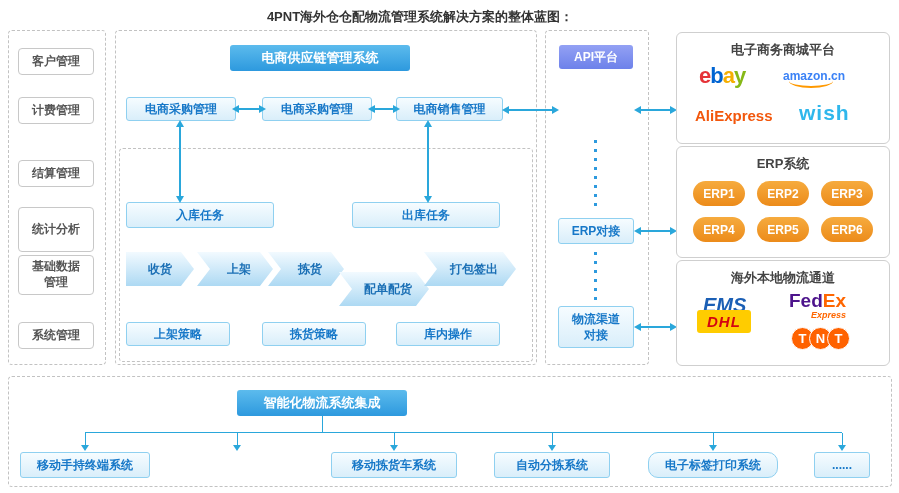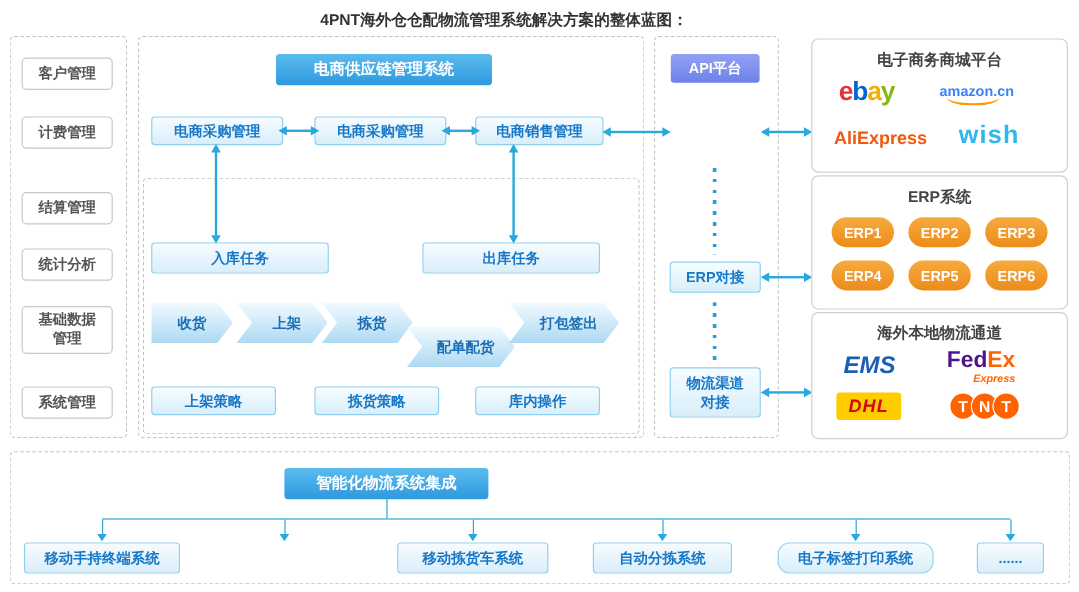--- a/index.html
+++ b/index.html
@@ -78,21 +78,21 @@
 
   <div class="dashed" style="left:8px;top:30px;width:96px;height:333px;"></div>
   <div class="dashed" style="left:115px;top:30px;width:420px;height:333px;"></div>
   <div class="dashed" style="left:119px;top:148px;width:412px;height:212px;"></div>
   <div class="dashed" style="left:545px;top:30px;width:102px;height:333px;"></div>
   <div class="dashed" style="left:8px;top:376px;width:882px;height:109px;"></div>
 
   <div class="sitem" style="left:18px;top:48px;width:76px;height:27px;">客户管理</div>
   <div class="sitem" style="left:18px;top:97px;width:76px;height:27px;">计费管理</div>
   <div class="sitem" style="left:18px;top:160px;width:76px;height:27px;">结算管理</div>
-  <div class="sitem" style="left:18px;top:207px;width:76px;height:27px;">统计分析</div>
+  <div class="sitem" style="left:18px;top:207px;width:76px;height:45px;">统计分析</div>
   <div class="sitem" style="left:18px;top:255px;width:76px;height:40px;">基础数据管理</div>
   <div class="sitem" style="left:18px;top:322px;width:76px;height:27px;">系统管理</div>
 
   <div class="hdr" style="left:230px;top:45px;width:180px;height:26px;">电商供应链管理系统</div>
   <div class="lbox" style="left:126px;top:97px;width:110px;height:24px;">电商采购管理</div>
   <div class="lbox" style="left:262px;top:97px;width:110px;height:24px;">电商采购管理</div>
   <div class="lbox" style="left:396px;top:97px;width:107px;height:24px;">电商销售管理</div>
 
   <div class="lbox" style="left:126px;top:202px;width:148px;height:26px;">入库任务</div>
   <div class="lbox" style="left:352px;top:202px;width:148px;height:26px;">出库任务</div>
@@ -145,21 +145,21 @@
     <div class="pill" style="left:144px;top:70px;text-align:center;">ERP6</div>
   </div>
 
   <div class="solidbox" style="left:676px;top:260px;width:212px;height:104px;">
     <div class="btitle">海外本地物流通道</div>
     <div class="logo-ems" style="left:26px;top:33px;">EMS</div>
     <div class="logo-fedex" style="left:112px;top:30px;">
       <span class="fed">Fed</span><span class="ex">Ex</span>
       <span class="sub">Express</span>
     </div>
-    <div class="logo-dhl" style="left:20px;top:66px;">DHL</div>
+    <div class="logo-dhl" style="left:20px;top:49px;">DHL</div>
     <div class="logo-tnt" style="left:114px;top:66px;">
       <span>T</span>
       <span>N</span>
       <span>T</span>
     </div>
   </div>
 
   <div class="hdr" style="left:237px;top:390px;width:170px;height:26px;">智能化物流系统集成</div>
 
   <div class="tree-line" style="left:322px;top:416px;width:1px;height:16px;"></div>

